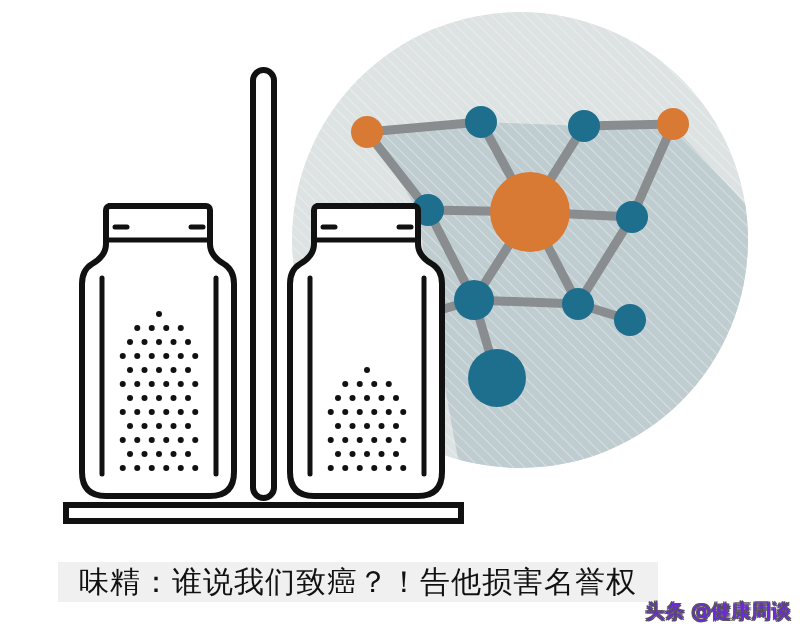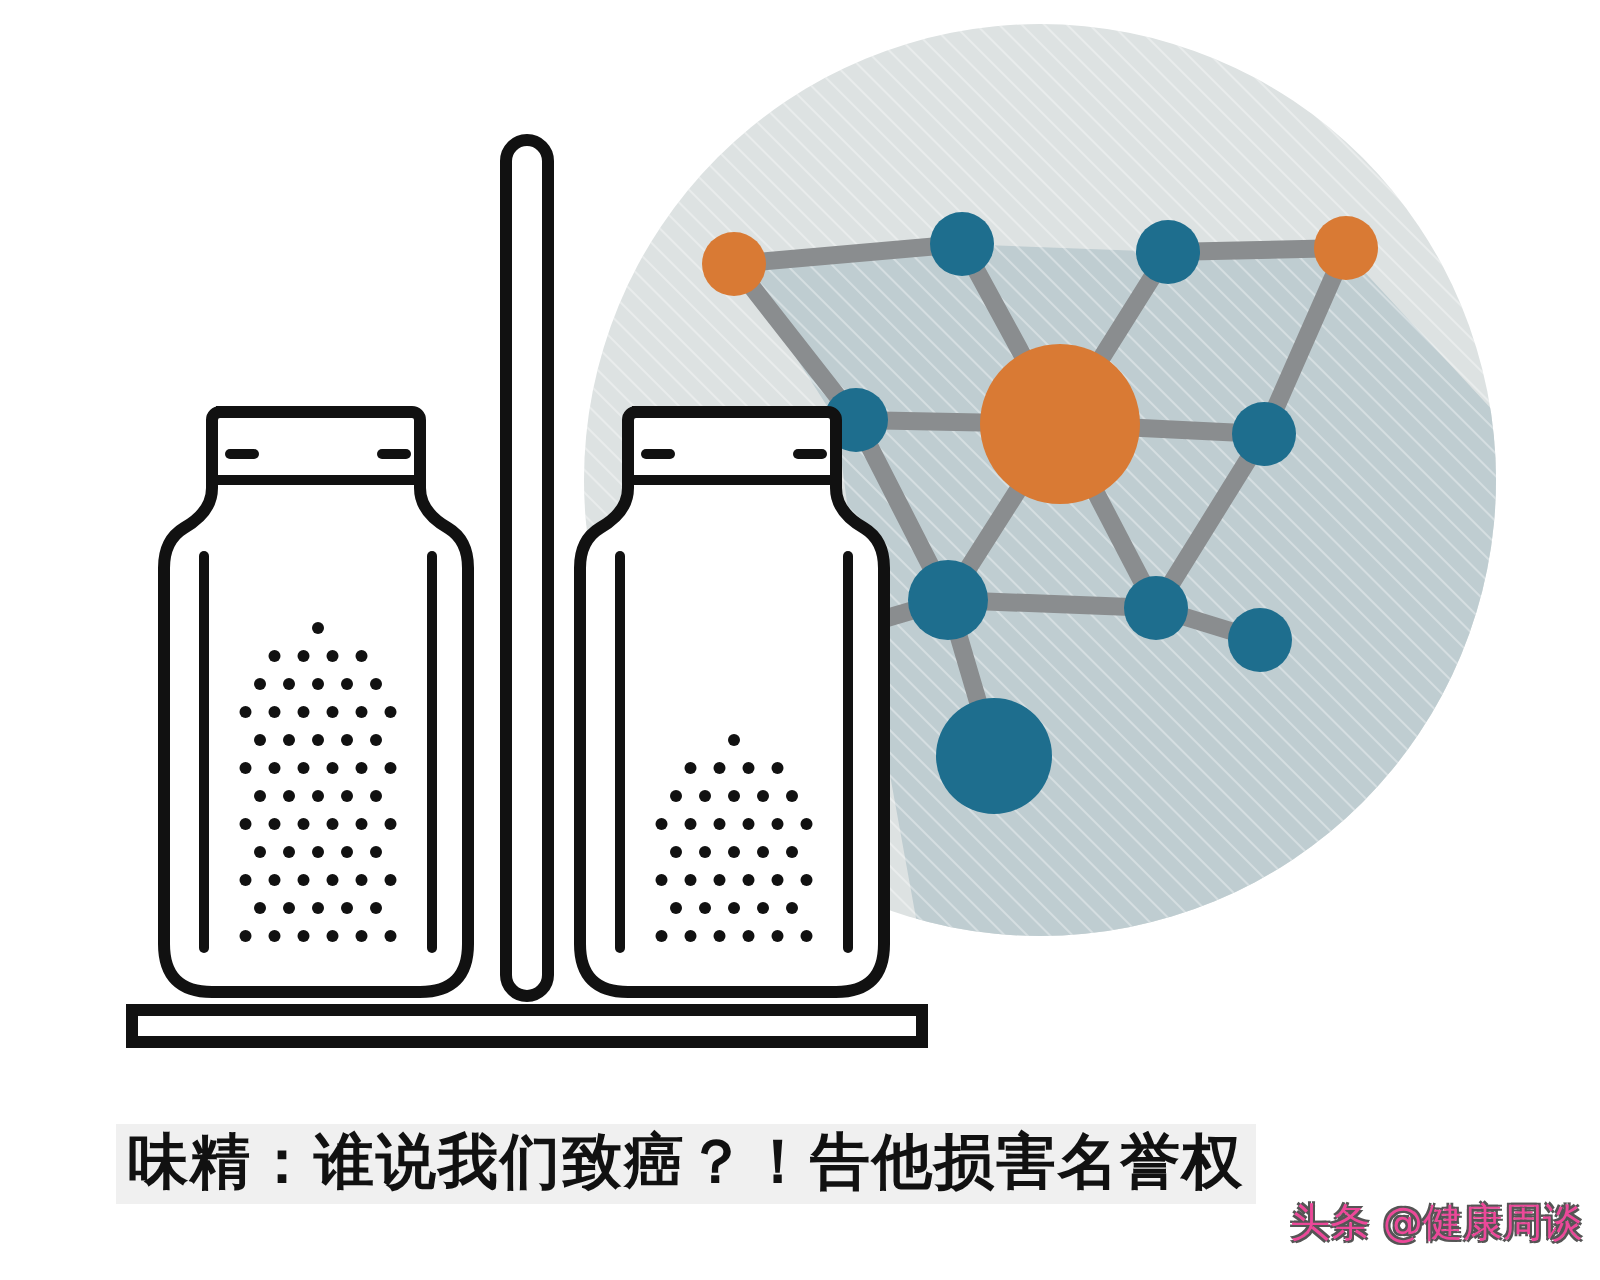--- a/index.html
+++ b/index.html
@@ -1,20 +1,20 @@
 <!DOCTYPE html>
 <html><head>
 <meta charset="utf-8">
 <style>
   html,body{margin:0;padding:0;background:#ffffff;}
   body{width:800px;height:640px;position:relative;overflow:hidden;font-family:"DejaVu Sans",sans-serif;}
   #art{position:absolute;left:0;top:0;width:800px;height:640px;}
-  .caption{position:absolute;left:58px;top:562px;height:40px;padding:0 6px;background:#f0f0f0;
-    font-family:"DejaVu Sans",sans-serif;font-weight:bold;font-size:30px;line-height:40px;color:#111;letter-spacing:1px;white-space:nowrap;}
-  .watermark{position:absolute;left:645px;top:598px;font-family:"DejaVu Sans",sans-serif;font-size:20px;color:#ec4899;
+  .caption{position:absolute;left:58px;top:562px;height:40px;padding:0 21px;background:#f0f0f0;
+    font-family:"DejaVu Sans",sans-serif;font-weight:normal;font-size:30px;line-height:40px;color:#111;letter-spacing:1px;white-space:nowrap;}
+  .watermark{position:absolute;left:645px;top:598px;font-family:"DejaVu Sans",sans-serif;font-size:20px;color:#6d28d9;
     text-shadow:-1px -1px 0 #555,1px -1px 0 #555,-1px 1px 0 #555,1px 1px 0 #555;white-space:nowrap;}
 </style>
 </head>
 <body>
 
 <svg id="art" viewBox="0 0 800 640" xmlns="http://www.w3.org/2000/svg">
   <defs>
     <pattern id="hatch" width="8" height="8" patternUnits="userSpaceOnUse" patternTransform="rotate(-45)">
       <rect width="8" height="8" fill="transparent"></rect>
       <line x1="0" y1="0" x2="0" y2="8" stroke="#ffffff" stroke-opacity="0.35" stroke-width="2"></line>

